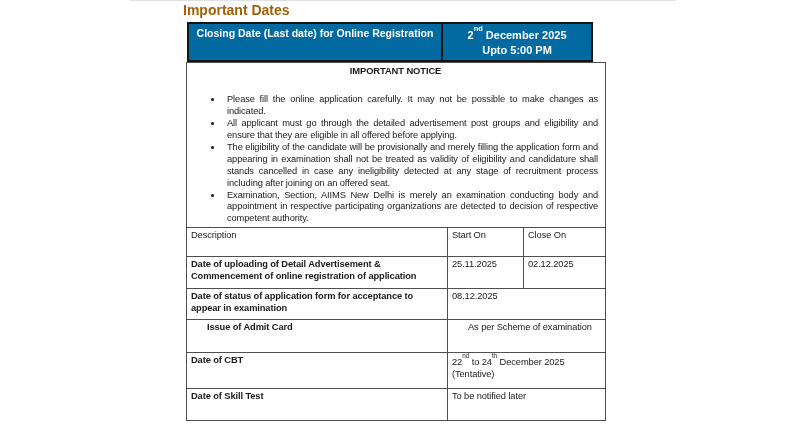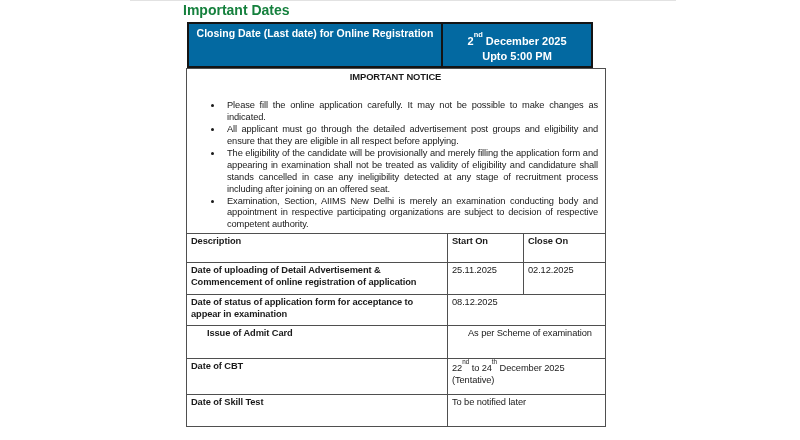--- a/index.html
+++ b/index.html
@@ -3,51 +3,51 @@
 <meta charset="utf-8">
 <style>
   html,body{margin:0;padding:0;}
   body{
     width:800px;height:440px;background:#ffffff;position:relative;overflow:hidden;
     font-family:"Liberation Sans",sans-serif;color:#1a1a1a;
   }
   .top-hairline{position:absolute;left:130px;top:0;width:546px;height:1px;background:#e2e2e2;}
   .content{position:absolute;left:183px;top:2px;width:432px;}
   .page-title{
-    color:#15803d;font-size:14px;font-weight:bold;margin:0 0 4px 0;letter-spacing:0;
+    color:#a16207;font-size:14px;font-weight:bold;margin:0 0 4px 0;letter-spacing:0;
   }
   
   .banner{
     margin-left:4px;width:406px;box-sizing:border-box;
     background:#0369a1;border:2px solid #141414;display:flex;
     color:#ffffff;font-weight:bold;font-size:10.5px;
   }
   .banner-left{
     flex:0 0 63.2%;box-sizing:border-box;border-right:2px solid #141414;
     text-align:center;padding:3px 4px 14px 4px;line-height:1.3;
   }
   .banner-right{
-    flex:1;text-align:center;padding:9px 2px 2px 2px;line-height:1.4;font-size:11px;
+    flex:1;text-align:center;padding:3px 2px 2px 2px;line-height:1.4;font-size:11px;
   }
   sup.s{font-size:68%;position:relative;top:-0.45em;letter-spacing:0;}
   
   table.main{
     border-collapse:collapse;table-layout:fixed;margin-left:3px;width:419px;
   }
   table.main td{
     border:1px solid #4f4f4f;vertical-align:top;
     font-size:9.3px;line-height:1.28;letter-spacing:-0.1px;
     padding:2px 5px 2px 4px;word-wrap:break-word;
   }
   td.notice-cell{padding:2px 10px 4px 4px;}
   .notice-title{text-align:center;font-weight:bold;font-size:9.4px;margin-bottom:17px;}
   .notice-list{margin:0;padding:0 2px 0 32px;}
   .notice-list li{text-align:justify;padding-left:4px;margin:0;}
   td.desc{font-weight:bold;margin-top:19px;}
-  tr.r-head td{font-weight:bold;height:24px;}
+  tr.r-head td{font-weight:normal;height:24px;}
   tr.r1 td{height:27px;}
   tr.r2 td{height:44px;}
   tr.r3 td{height:26px;}
   tr.r4 td{height:28px;padding-left:20px;}
   tr.r5 td{height:31px;}
   tr.r6 td{height:27px;}
 </style>
 </head>
 <body>
 
@@ -70,23 +70,23 @@
       <col style="width:261px">
       <col style="width:76px">
       <col style="width:82px">
     </colgroup>
     <tbody>
       <tr>
         <td class="notice-cell" colspan="3">
           <div class="notice-title">IMPORTANT NOTICE</div>
           <ul class="notice-list">
             <li>Please fill the online application carefully.  It may not be possible to make changes as indicated.</li>
-            <li>All applicant must go through the detailed advertisement post groups and eligibility and ensure that they are eligible in all respect before applying.</li>
+            <li>All applicant must go through the detailed advertisement post groups and eligibility and ensure that they are eligible in all offered before applying.</li>
             <li>The eligibility of the candidate will be provisionally and merely filling the application form and appearing in examination shall not be treated as validity of eligibility and candidature shall stands cancelled in case any ineligibility detected at any stage of recruitment process including after joining on an offered seat.</li>
-            <li>Examination, Section, AIIMS New Delhi is merely an examination conducting body and appointment in respective participating organizations are subject to decision of respective competent authority.</li>
+            <li>Examination, Section, AIIMS New Delhi is merely an examination conducting body and appointment in respective participating organizations are detected to decision of respective competent authority.</li>
           </ul>
         </td>
       </tr>
 
       <tr class="r-head">
         <td>Description</td>
         <td>Start On</td>
         <td>Close On</td>
       </tr>
 

